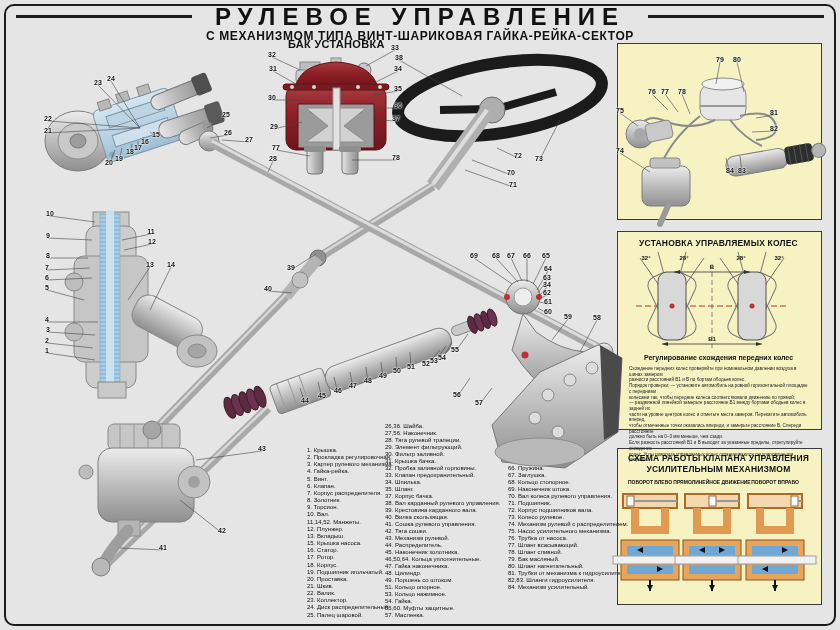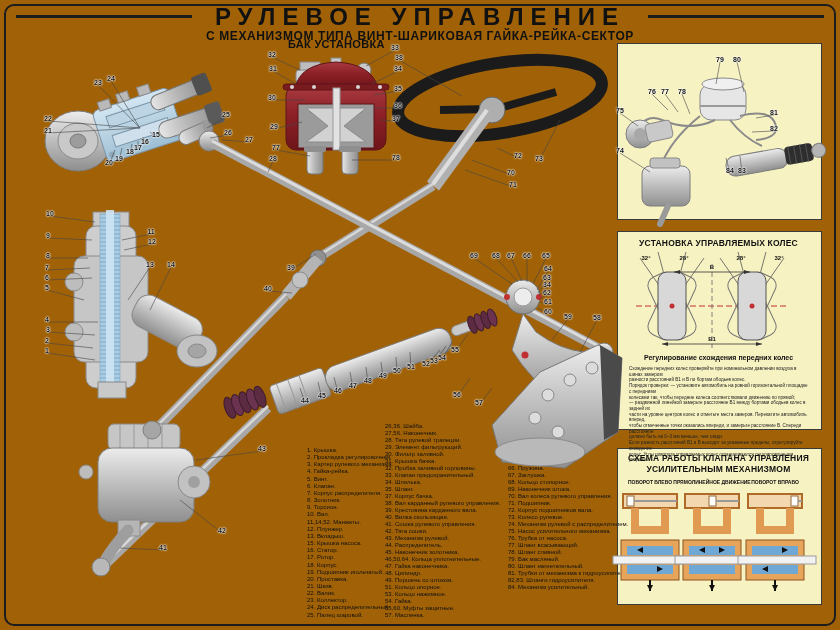--- a/index.html
+++ b/index.html
@@ -1,16 +1,16 @@
 <!DOCTYPE html>
 <html><head>
 <meta charset="utf-8">
 <style>
   html,body{margin:0;padding:0;background:#888;}
-  .poster{position:relative;width:840px;height:630px;background:#a16207;overflow:hidden;
+  .poster{position:relative;width:840px;height:630px;background:#e5e5e5;overflow:hidden;
           font-family:"Liberation Sans","DejaVu Sans",sans-serif;color:#111;}
   .frame{position:absolute;left:4px;top:4px;right:4px;bottom:4px;border:2px solid #1c1c1c;border-radius:10px;pointer-events:none;}
   .abs{position:absolute;}
   .title{top:3px;left:0;width:100%;text-align:center;font-weight:bold;font-size:24px;letter-spacing:7px;}
   .subtitle{top:29px;left:0;width:100%;text-align:center;font-weight:bold;font-size:12px;letter-spacing:0.6px;}
   .hline{height:3px;background:#1c1c1c;top:15px;}
   .sec-h{font-weight:bold;font-size:9.5px;letter-spacing:0.3px;white-space:nowrap;}
   .panel{position:absolute;left:617px;width:203px;background:#f7f2c2;border:1px solid #3a3a3a;}
   .panel-h{position:absolute;width:100%;text-align:center;font-weight:bold;font-size:8.5px;line-height:10.5px;letter-spacing:0.2px;}
   .mode-label{position:absolute;transform:translateX(-50%);font-weight:bold;font-size:5px;white-space:nowrap;}

